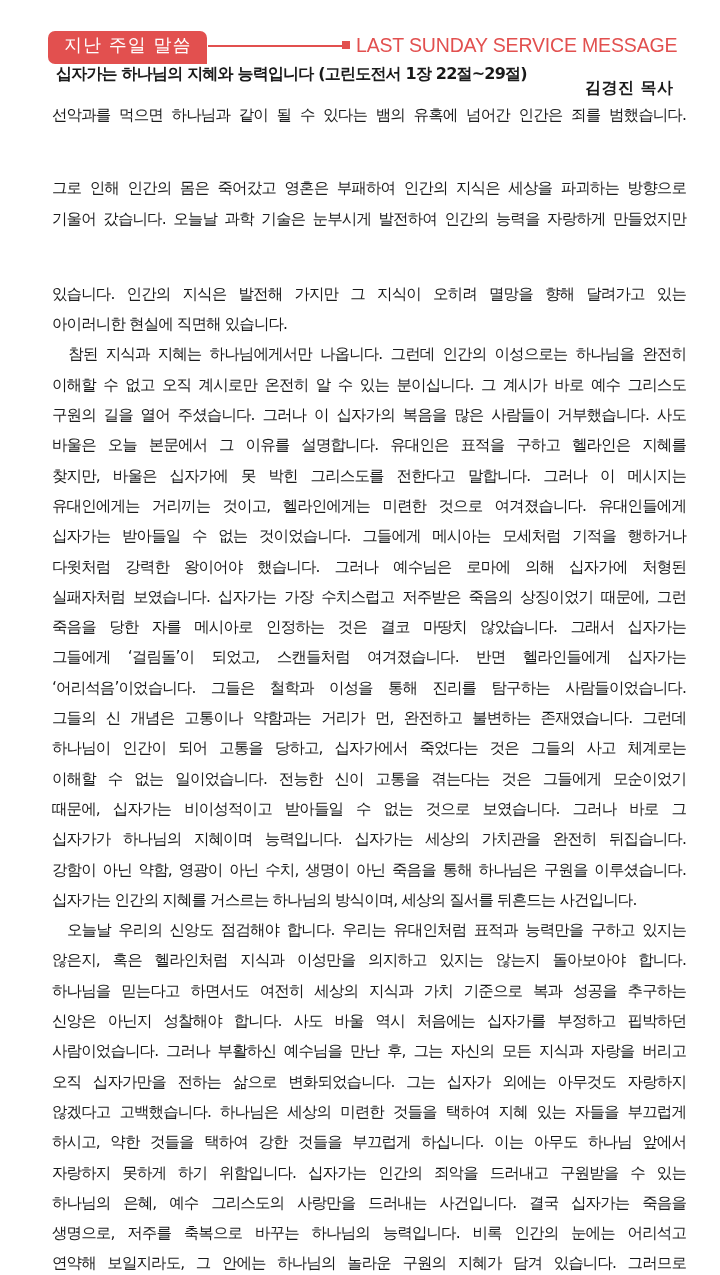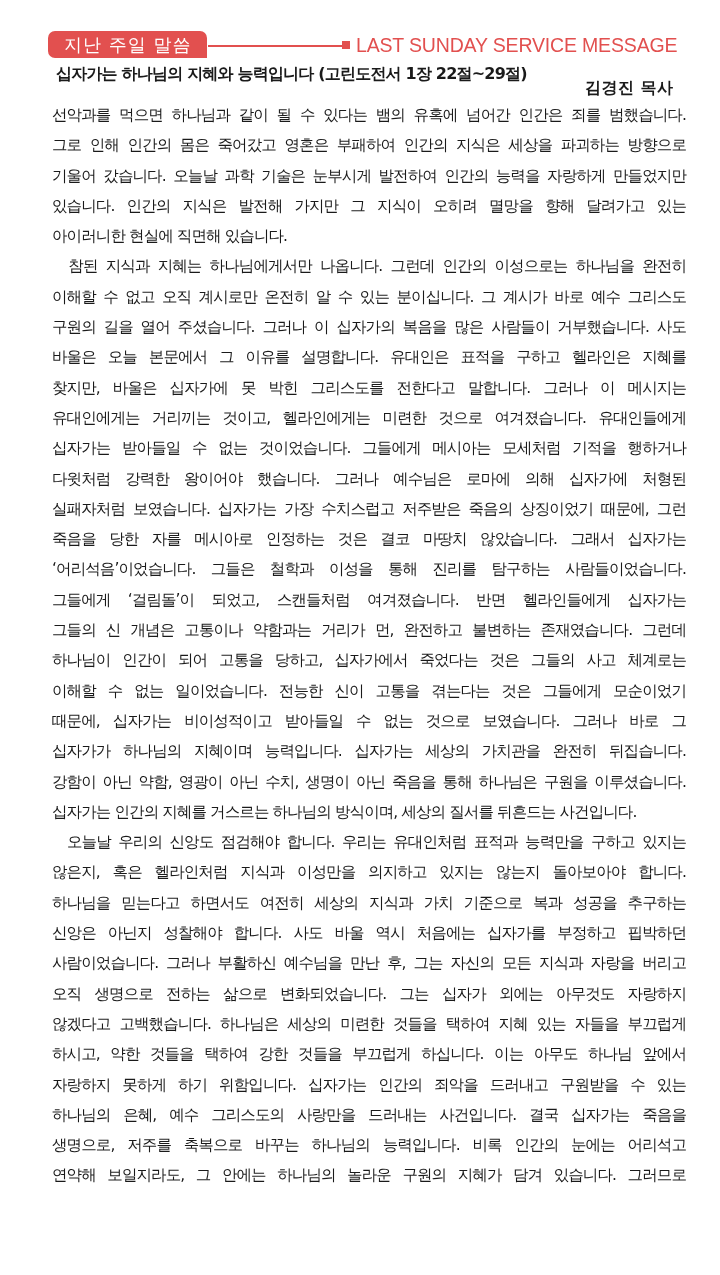--- a/index.html
+++ b/index.html
@@ -1,19 +1,19 @@
 <!DOCTYPE html>
 <html><head>
 <meta charset="utf-8">
 <style>
   html, body { margin: 0; padding: 0; background: #ffffff; }
   body { width: 720px; height: 1275px; position: relative; overflow: hidden;
          font-family: "DejaVu Sans", "Liberation Sans", sans-serif; color: #1a1a1a; }
   .header { position: absolute; left: 0; top: 0; width: 720px; height: 90px; }
-  .badge { position: absolute; left: 48px; top: 31px; height: 27px; padding: 0 16px;
+  .badge { position: absolute; left: 48px; top: 31px; height: 33px; padding: 0 16px;
            background: #e2504f; color: #fff; border-radius: 7px 7px 0 7px;
            font-size: 18px; line-height: 27px; letter-spacing: 1px; }
   .rule { position: absolute; left: 208px; top: 45px; width: 134px; height: 1.5px; background: #e2504f; }
   .rule-dot { position: absolute; left: 342px; top: 41px; width: 8px; height: 8px; background: #e2504f; }
   .eng-title { position: absolute; left: 356px; top: 33px; color: #e2504f; font-family: "Liberation Sans", sans-serif;
                font-size: 21px; font-weight: normal; letter-spacing: -0.2px; transform: scaleX(0.93); transform-origin: left; }
   .sermon-title { position: absolute; left: 56px; top: 64px; font-size: 16px; font-weight: bold;
                   letter-spacing: -0.8px; white-space: nowrap; }
   .preacher { position: absolute; left: 585px; top: 78px; font-size: 16px; font-weight: bold; letter-spacing: 0.5px; }
   .body { position: absolute; left: 52px; top: 100px; width: 634px; }
@@ -28,48 +28,48 @@
   <div class="badge">지난 주일 말씀</div>
   <div class="rule"></div>
   <div class="rule-dot"></div>
   <div class="eng-title">LAST SUNDAY SERVICE MESSAGE</div>
   <div class="sermon-title">십자가는 하나님의 지혜와 능력입니다 (고린도전서 1장 22절~29절)</div>
   <div class="preacher">김경진  목사</div>
 </div>
 
 <div class="body" id="sermon-body">
     <div class="line" style="white-space: pre;">선악과를 먹으면 하나님과 같이 될 수 있다는 뱀의 유혹에 넘어간 인간은 죄를 범했습니다.</div>
-    <div class="line" style="white-space: pre;">그로 인해 인간의 몸은 죽어갔고 영혼은 부패하여 인간의 지식은 세상을 파괴하는 방향으로</div>
+    <div class="line" style="white-space: pre; margin-top: 43px;">그로 인해 인간의 몸은 죽어갔고 영혼은 부패하여 인간의 지식은 세상을 파괴하는 방향으로</div>
     <div class="line" style="white-space: pre;">기울어 갔습니다. 오늘날 과학 기술은 눈부시게 발전하여 인간의 능력을 자랑하게 만들었지만</div>
-    <div class="line" style="white-space: pre;">있습니다. 인간의 지식은 발전해 가지만 그 지식이 오히려 멸망을 향해 달려가고 있는</div>
+    <div class="line" style="white-space: pre; margin-top: 45px;">있습니다. 인간의 지식은 발전해 가지만 그 지식이 오히려 멸망을 향해 달려가고 있는</div>
     <div class="line last" style="white-space: pre;">아이러니한 현실에 직면해 있습니다.</div>
     <div class="line" style="white-space: pre;">  참된 지식과 지혜는 하나님에게서만 나옵니다. 그런데 인간의 이성으로는 하나님을 완전히</div>
     <div class="line" style="white-space: pre;">이해할 수 없고 오직 계시로만 온전히 알 수 있는 분이십니다. 그 계시가 바로 예수 그리스도</div>
     <div class="line" style="white-space: pre;">구원의 길을 열어 주셨습니다. 그러나 이 십자가의 복음을 많은 사람들이 거부했습니다. 사도</div>
     <div class="line" style="white-space: pre;">바울은 오늘 본문에서 그 이유를 설명합니다. 유대인은 표적을 구하고 헬라인은 지혜를</div>
     <div class="line" style="white-space: pre;">찾지만, 바울은 십자가에 못 박힌 그리스도를 전한다고 말합니다. 그러나 이 메시지는</div>
     <div class="line" style="white-space: pre;">유대인에게는 거리끼는 것이고, 헬라인에게는 미련한 것으로 여겨졌습니다. 유대인들에게</div>
     <div class="line" style="white-space: pre;">십자가는 받아들일 수 없는 것이었습니다. 그들에게 메시아는 모세처럼 기적을 행하거나</div>
     <div class="line" style="white-space: pre;">다윗처럼 강력한 왕이어야 했습니다. 그러나 예수님은 로마에 의해 십자가에 처형된</div>
     <div class="line" style="white-space: pre;">실패자처럼 보였습니다. 십자가는 가장 수치스럽고 저주받은 죽음의 상징이었기 때문에, 그런</div>
     <div class="line" style="white-space: pre;">죽음을 당한 자를 메시아로 인정하는 것은 결코 마땅치 않았습니다. 그래서 십자가는</div>
+    <div class="line" style="white-space: pre;">그들에게 ‘걸림돌’이 되었고, 스캔들처럼 여겨졌습니다. 반면 헬라인들에게 십자가는</div>
     <div class="line" style="white-space: pre;">‘어리석음’이었습니다. 그들은 철학과 이성을 통해 진리를 탐구하는 사람들이었습니다.</div>
-    <div class="line" style="white-space: pre;">그들에게 ‘걸림돌’이 되었고, 스캔들처럼 여겨졌습니다. 반면 헬라인들에게 십자가는</div>
     <div class="line" style="white-space: pre;">그들의 신 개념은 고통이나 약함과는 거리가 먼, 완전하고 불변하는 존재였습니다. 그런데</div>
     <div class="line" style="white-space: pre;">하나님이 인간이 되어 고통을 당하고, 십자가에서 죽었다는 것은 그들의 사고 체계로는</div>
     <div class="line" style="white-space: pre;">이해할 수 없는 일이었습니다. 전능한 신이 고통을 겪는다는 것은 그들에게 모순이었기</div>
     <div class="line" style="white-space: pre;">때문에, 십자가는 비이성적이고 받아들일 수 없는 것으로 보였습니다. 그러나 바로 그</div>
     <div class="line" style="white-space: pre;">십자가가 하나님의 지혜이며 능력입니다. 십자가는 세상의 가치관을 완전히 뒤집습니다.</div>
     <div class="line" style="white-space: pre;">강함이 아닌 약함, 영광이 아닌 수치, 생명이 아닌 죽음을 통해 하나님은 구원을 이루셨습니다.</div>
     <div class="line last" style="white-space: pre;">십자가는 인간의 지혜를 거스르는 하나님의 방식이며, 세상의 질서를 뒤흔드는 사건입니다.</div>
     <div class="line" style="white-space: pre;">  오늘날 우리의 신앙도 점검해야 합니다. 우리는 유대인처럼 표적과 능력만을 구하고 있지는</div>
     <div class="line" style="white-space: pre;">않은지, 혹은 헬라인처럼 지식과 이성만을 의지하고 있지는 않는지 돌아보아야 합니다.</div>
     <div class="line" style="white-space: pre;">하나님을 믿는다고 하면서도 여전히 세상의 지식과 가치 기준으로 복과 성공을 추구하는</div>
     <div class="line" style="white-space: pre;">신앙은 아닌지 성찰해야 합니다. 사도 바울 역시 처음에는 십자가를 부정하고 핍박하던</div>
     <div class="line" style="white-space: pre;">사람이었습니다. 그러나 부활하신 예수님을 만난 후, 그는 자신의 모든 지식과 자랑을 버리고</div>
-    <div class="line" style="white-space: pre;">오직 생명으로 전하는 삶으로 변화되었습니다. 그는 십자가 외에는 아무것도 자랑하지</div>
+    <div class="line" style="white-space: pre;">오직 십자가만을 전하는 삶으로 변화되었습니다. 그는 십자가 외에는 아무것도 자랑하지</div>
     <div class="line" style="white-space: pre;">않겠다고 고백했습니다. 하나님은 세상의 미련한 것들을 택하여 지혜 있는 자들을 부끄럽게</div>
     <div class="line" style="white-space: pre;">하시고, 약한 것들을 택하여 강한 것들을 부끄럽게 하십니다. 이는 아무도 하나님 앞에서</div>
     <div class="line" style="white-space: pre;">자랑하지 못하게 하기 위함입니다. 십자가는 인간의 죄악을 드러내고 구원받을 수 있는</div>
     <div class="line" style="white-space: pre;">하나님의 은혜, 예수 그리스도의 사랑만을 드러내는 사건입니다. 결국 십자가는 죽음을</div>
     <div class="line" style="white-space: pre;">생명으로, 저주를 축복으로 바꾸는 하나님의 능력입니다. 비록 인간의 눈에는 어리석고</div>
     <div class="line" style="white-space: pre;">연약해 보일지라도, 그 안에는 하나님의 놀라운 구원의 지혜가 담겨 있습니다. 그러므로</div>
   </div>
 
 </body></html>

